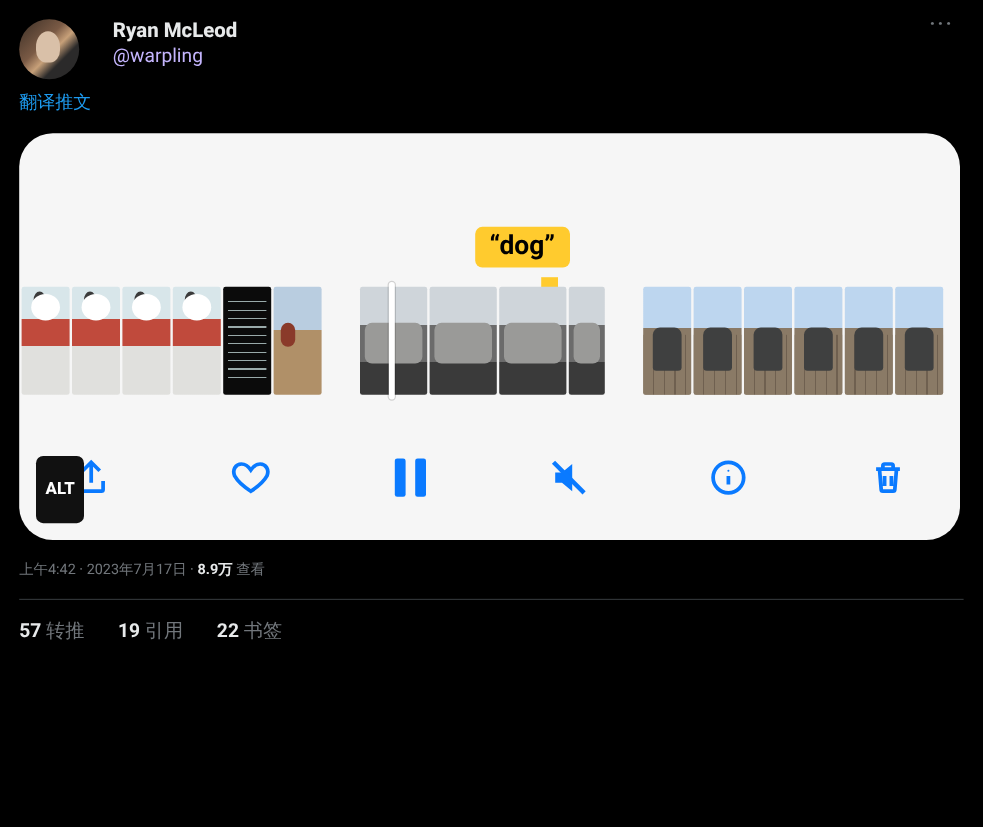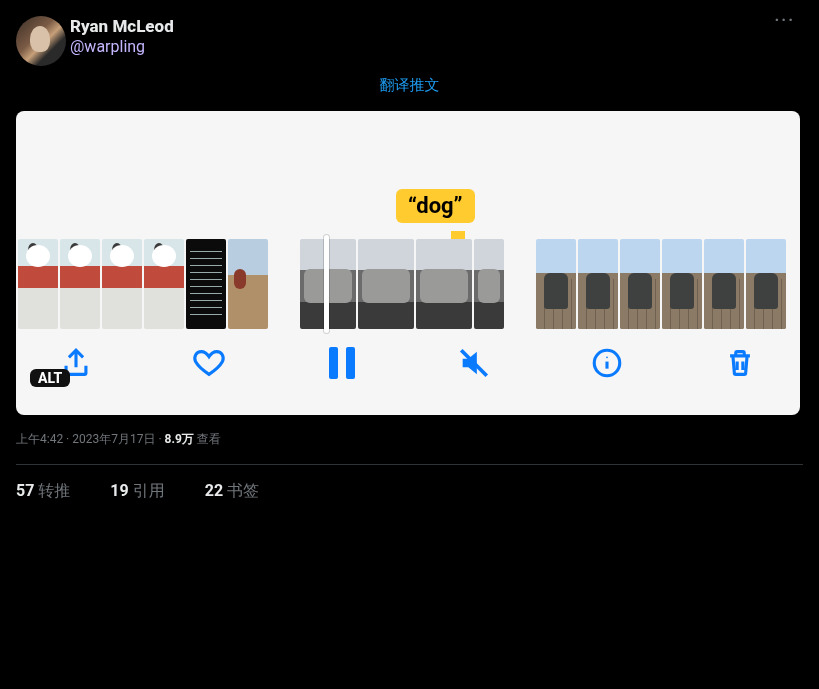--- a/index.html
+++ b/index.html
@@ -23,21 +23,21 @@
     top: 10px;
     right: 24px;
     color: #71767b;
     letter-spacing: 2px;
     font-weight: 700;
     cursor: pointer;
   }
   .head {
     display: flex;
     align-items: flex-start;
-    gap: 4px;
+    gap: 28px;
   }
   .avatar {
     width: 50px;
     height: 50px;
     border-radius: 50%;
     flex: none;
     background: linear-gradient(135deg, #3a2e25 0%, #7a5a45 40%, #c7a079 55%, #2b2a2a 70%);
     position: relative;
     overflow: hidden;
   }
@@ -57,28 +57,27 @@
     font-size: 24px;
     line-height: 1.35;
     color: #e7e9ea;
     white-space: pre-wrap;
   }
   .translate {
     margin-top: 10px;
     font-size: 15px;
     color: #1d9bf0;
     cursor: pointer;
-    text-align: center;
   }
   .card {
     margin-top: 16px;
     width: 784px;
-    height: 304px;
+    height: 339px;
     background: #f6f6f6;
-    border-radius: 8px;
+    border-radius: 28px;
     position: relative;
     overflow: hidden;
   }
   .strip-area {
     position: absolute;
     left: 0; right: 0;
     top: 128px;
     height: 90px;
     display: flex;
     align-items: stretch;
@@ -154,41 +153,41 @@
     width: 40px; height: 40px;
     display:flex; align-items:center; justify-content:center;
     color:#0a7aff;
     cursor:pointer;
   }
   .ticon svg { width: 34px; height: 34px; stroke: currentColor; fill: none; stroke-width: 2.2; }
   .pausebars { display:flex; gap:8px; }
   .pausebars div { width:9px; height:32px; background:#0a7aff; border-radius:2px; }
   .alt-badge {
     position:absolute;
-    left:14px; bottom:28px;
+    left:14px; bottom:14px;
     background:#111;
     color:#fff;
     font-weight:800;
     font-size:14px;
-    padding:1px 8px;
+    padding:20px 8px;
     border-radius:6px;
   }
   .meta {
     margin-top: 16px;
     font-size: 12px;
     color:#71767b;
   }
   .meta .strong { color:#e7e9ea; font-weight:700; }
   .divider {
     margin-top: 16px;
     border-top:1px solid #2f3336;
   }
   .stats {
     display:flex;
-    gap:40px;
+    gap:28px;
     padding: 16px 0 0 0;
     font-size:16px;
     color:#71767b;
   }
   .stats span.num { color:#e7e9ea; font-weight:700; margin-right:4px; }
   .stats .stat { cursor:pointer; }
 </style>
 </head>
 <body>
 

